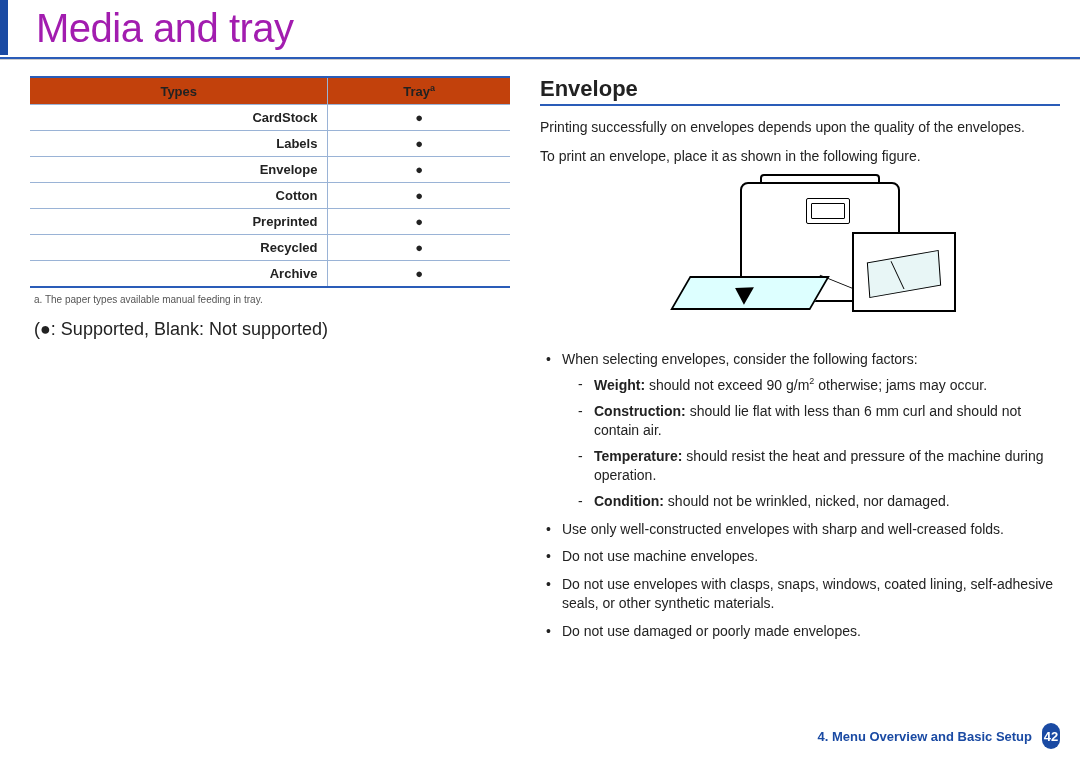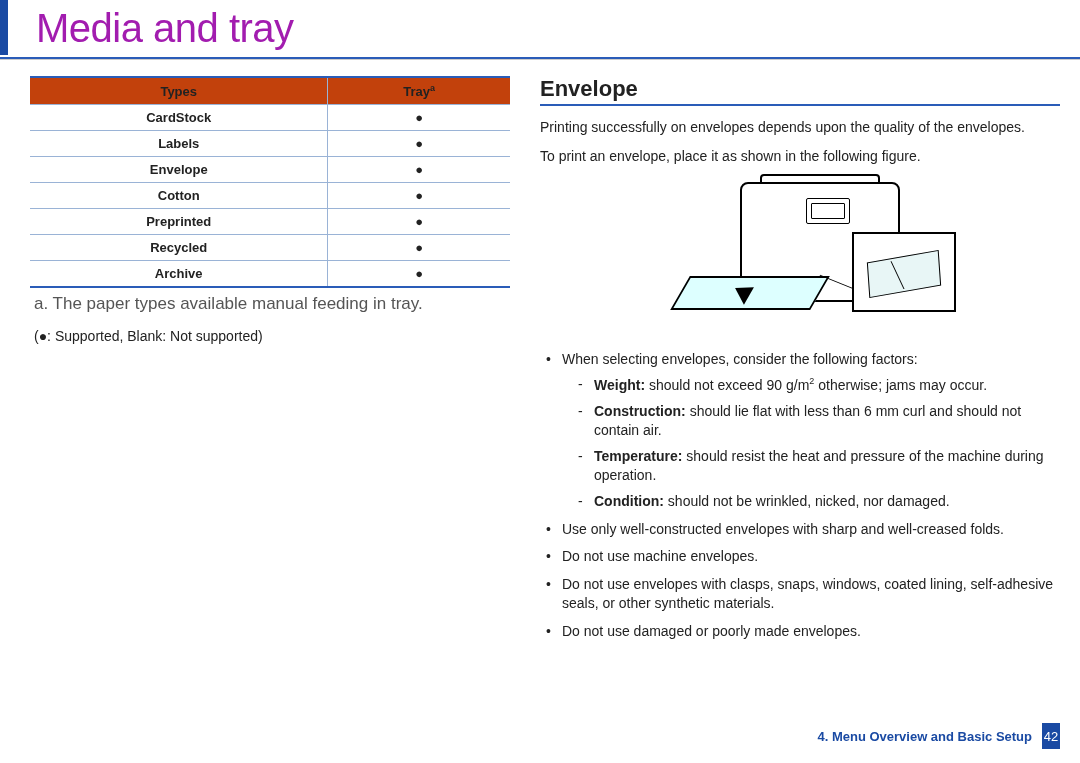--- a/index.html
+++ b/index.html
@@ -50,32 +50,32 @@
     text-align: center;
   }
   table.media-table th:first-child { text-align: center; border-right: 1px solid #9ab3d6; }
   table.media-table td {
     border-bottom: 1px solid #9ab3d6;
     padding: 5px 10px;
   }
   table.media-table td:first-child {
     border-right: 1px solid #9ab3d6;
     font-weight: 700;
-    text-align: center;
+    text-align: right;
   }
   table.media-table td:nth-child(2) { text-align: center; }
   table.media-table tr:last-child td { border-bottom: 2px solid #2a5cb8; }
   .sup { font-size: 9px; vertical-align: super; }
 
   .footnote {
-    font-size: 17px;
+    font-size: 10px;
     color: #555;
     margin: 6px 0 14px 4px;
   }
-  .legend { font-size: 14px; margin-top: 6px; margin-left: 4px;}
+  .legend { font-size: 18px; margin-top: 6px; margin-left: 4px;}
 
   
   .subheading {
     font-size: 22px;
     font-weight: 700;
     color: #222;
     padding-bottom: 2px;
     border-bottom: 2px solid #2a5cb8;
     margin-bottom: 12px;
   }
@@ -195,21 +195,22 @@
     gap: 10px;
     font-size: 13px;
     color: #1a4aa3;
     font-weight: 700;
   }
   .page-num {
     background: #1a4aa3;
     color: #fff;
     width: 18px; height: 26px;
     display: flex; align-items: center; justify-content: center;
-    font-weight: 400;
+    font-weight: 700;
+    border-radius: 13px;
   }
 </style>
 </head>
 <body>
 
 <h1 class="page-title">Media and tray</h1>
 <div class="title-underline"></div>
 
 <div class="columns">
   <div class="col-left">

